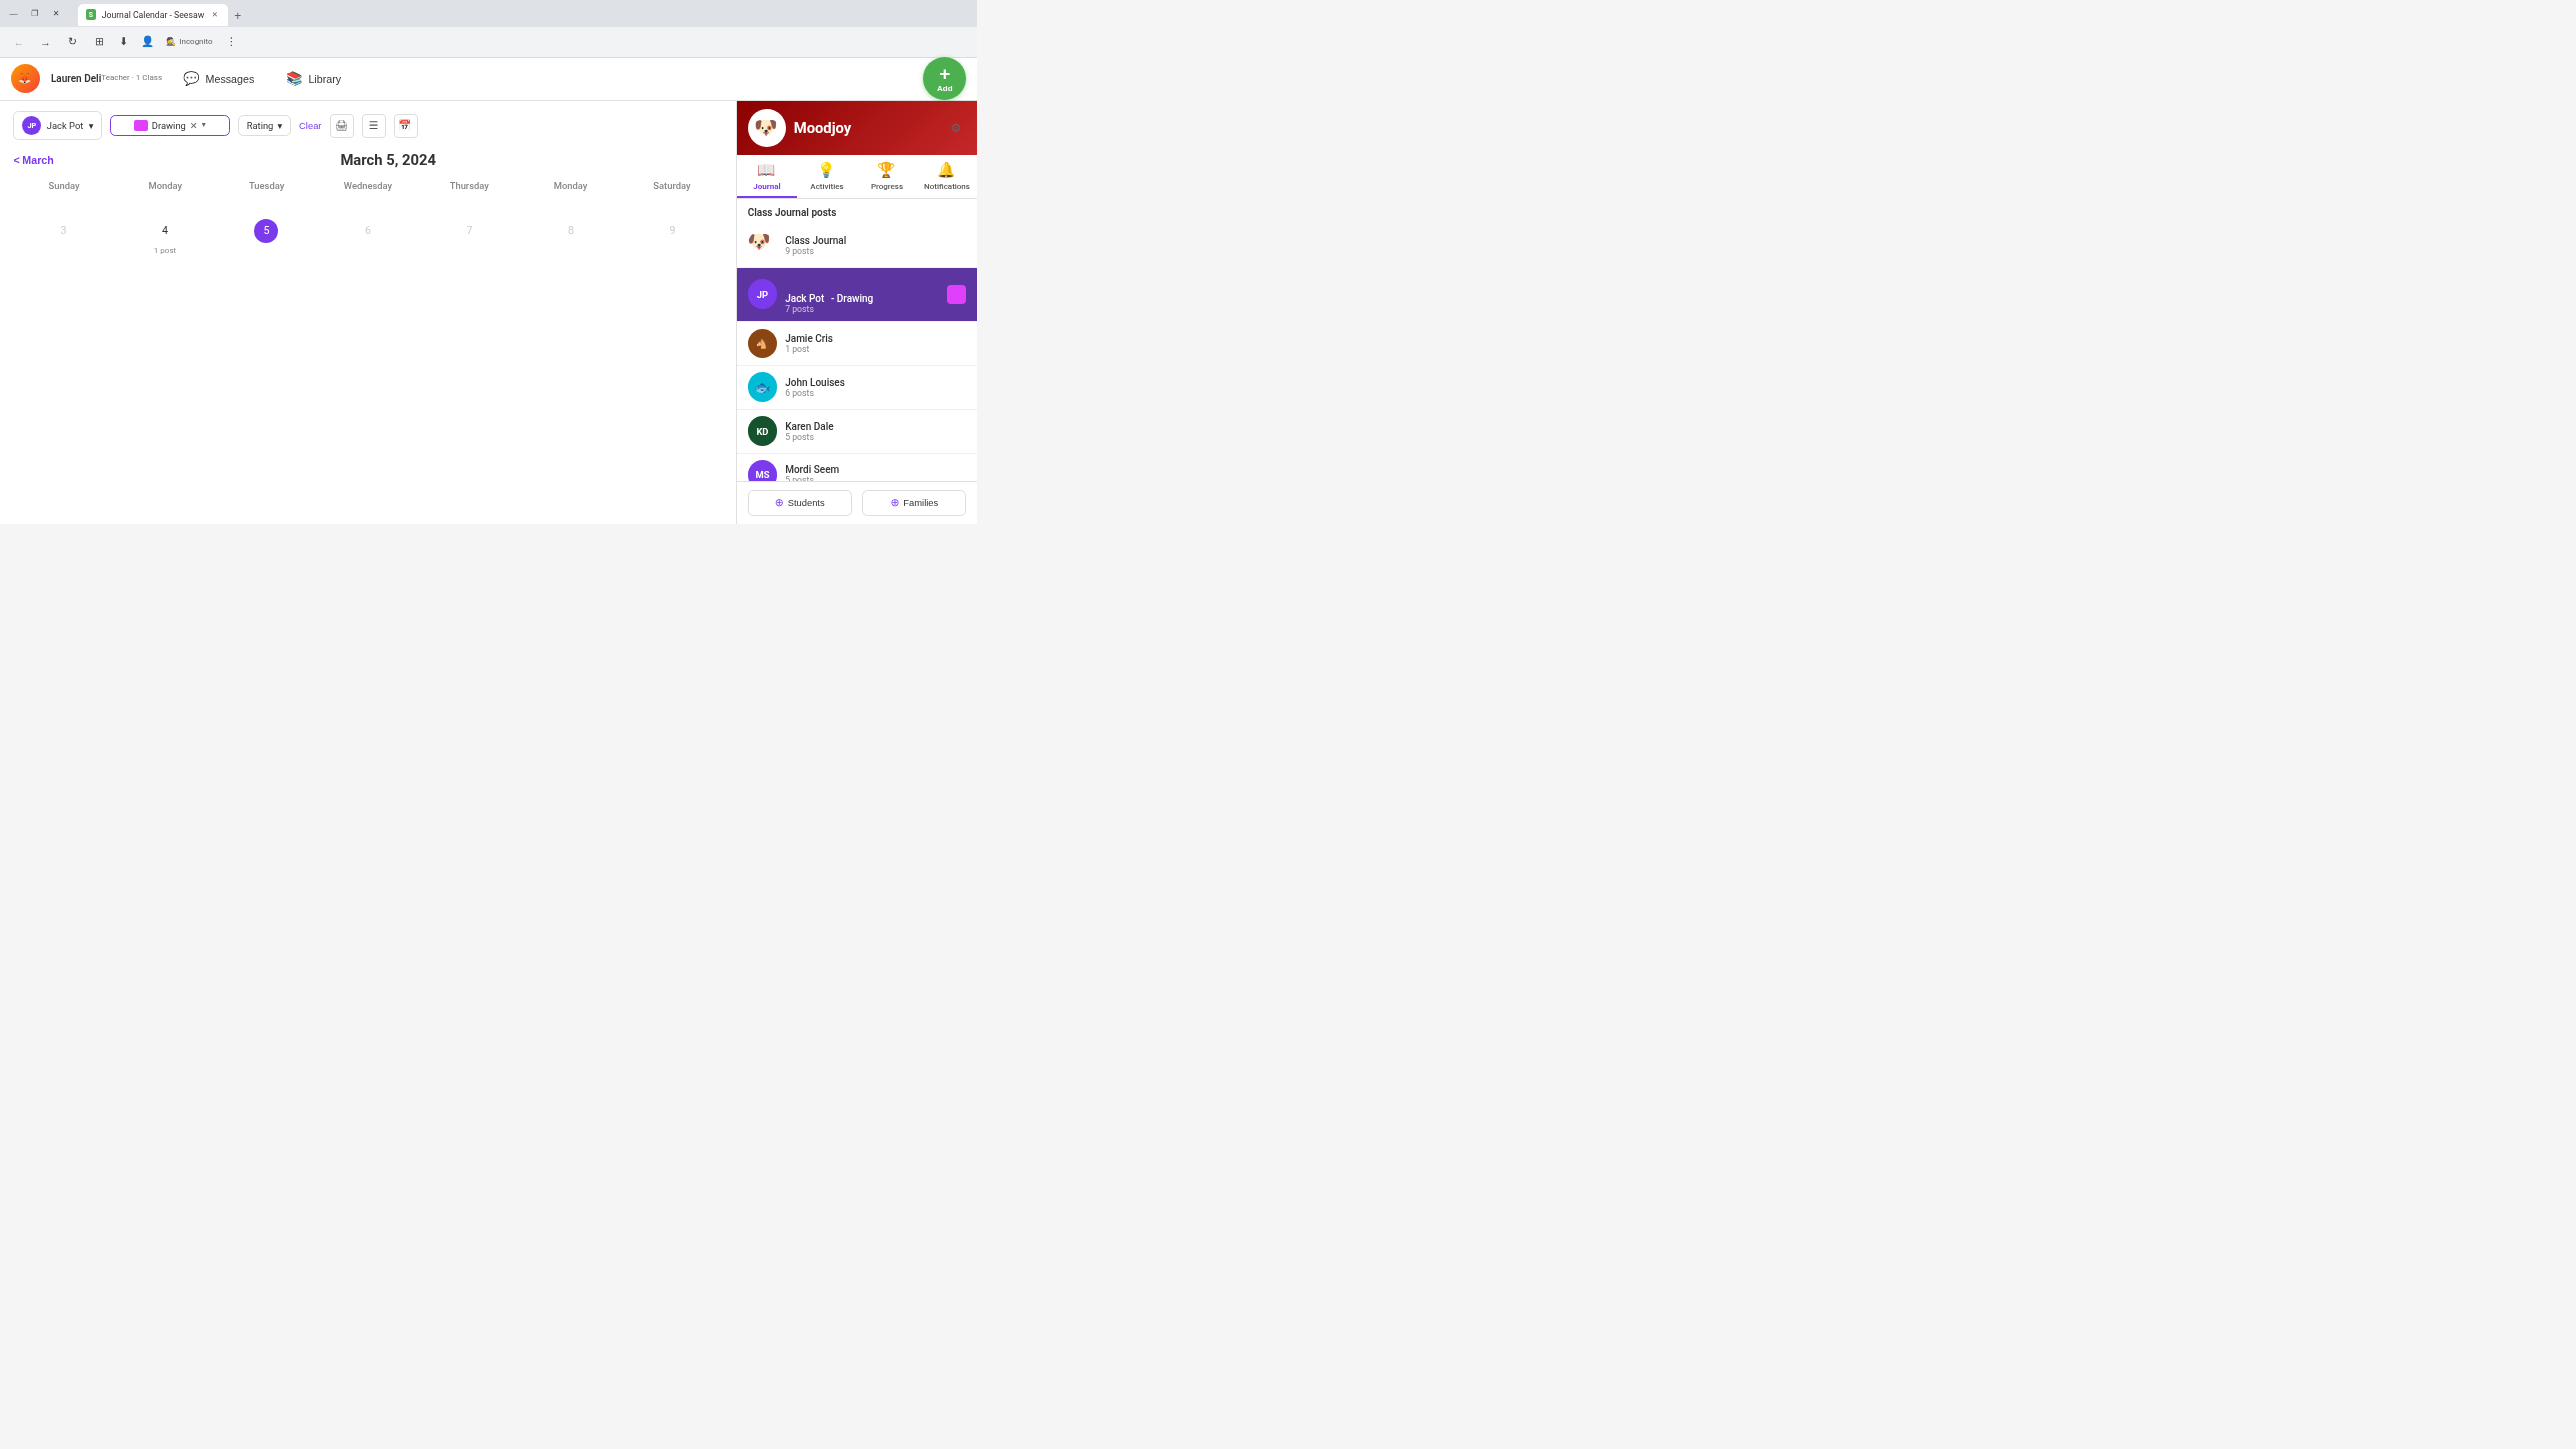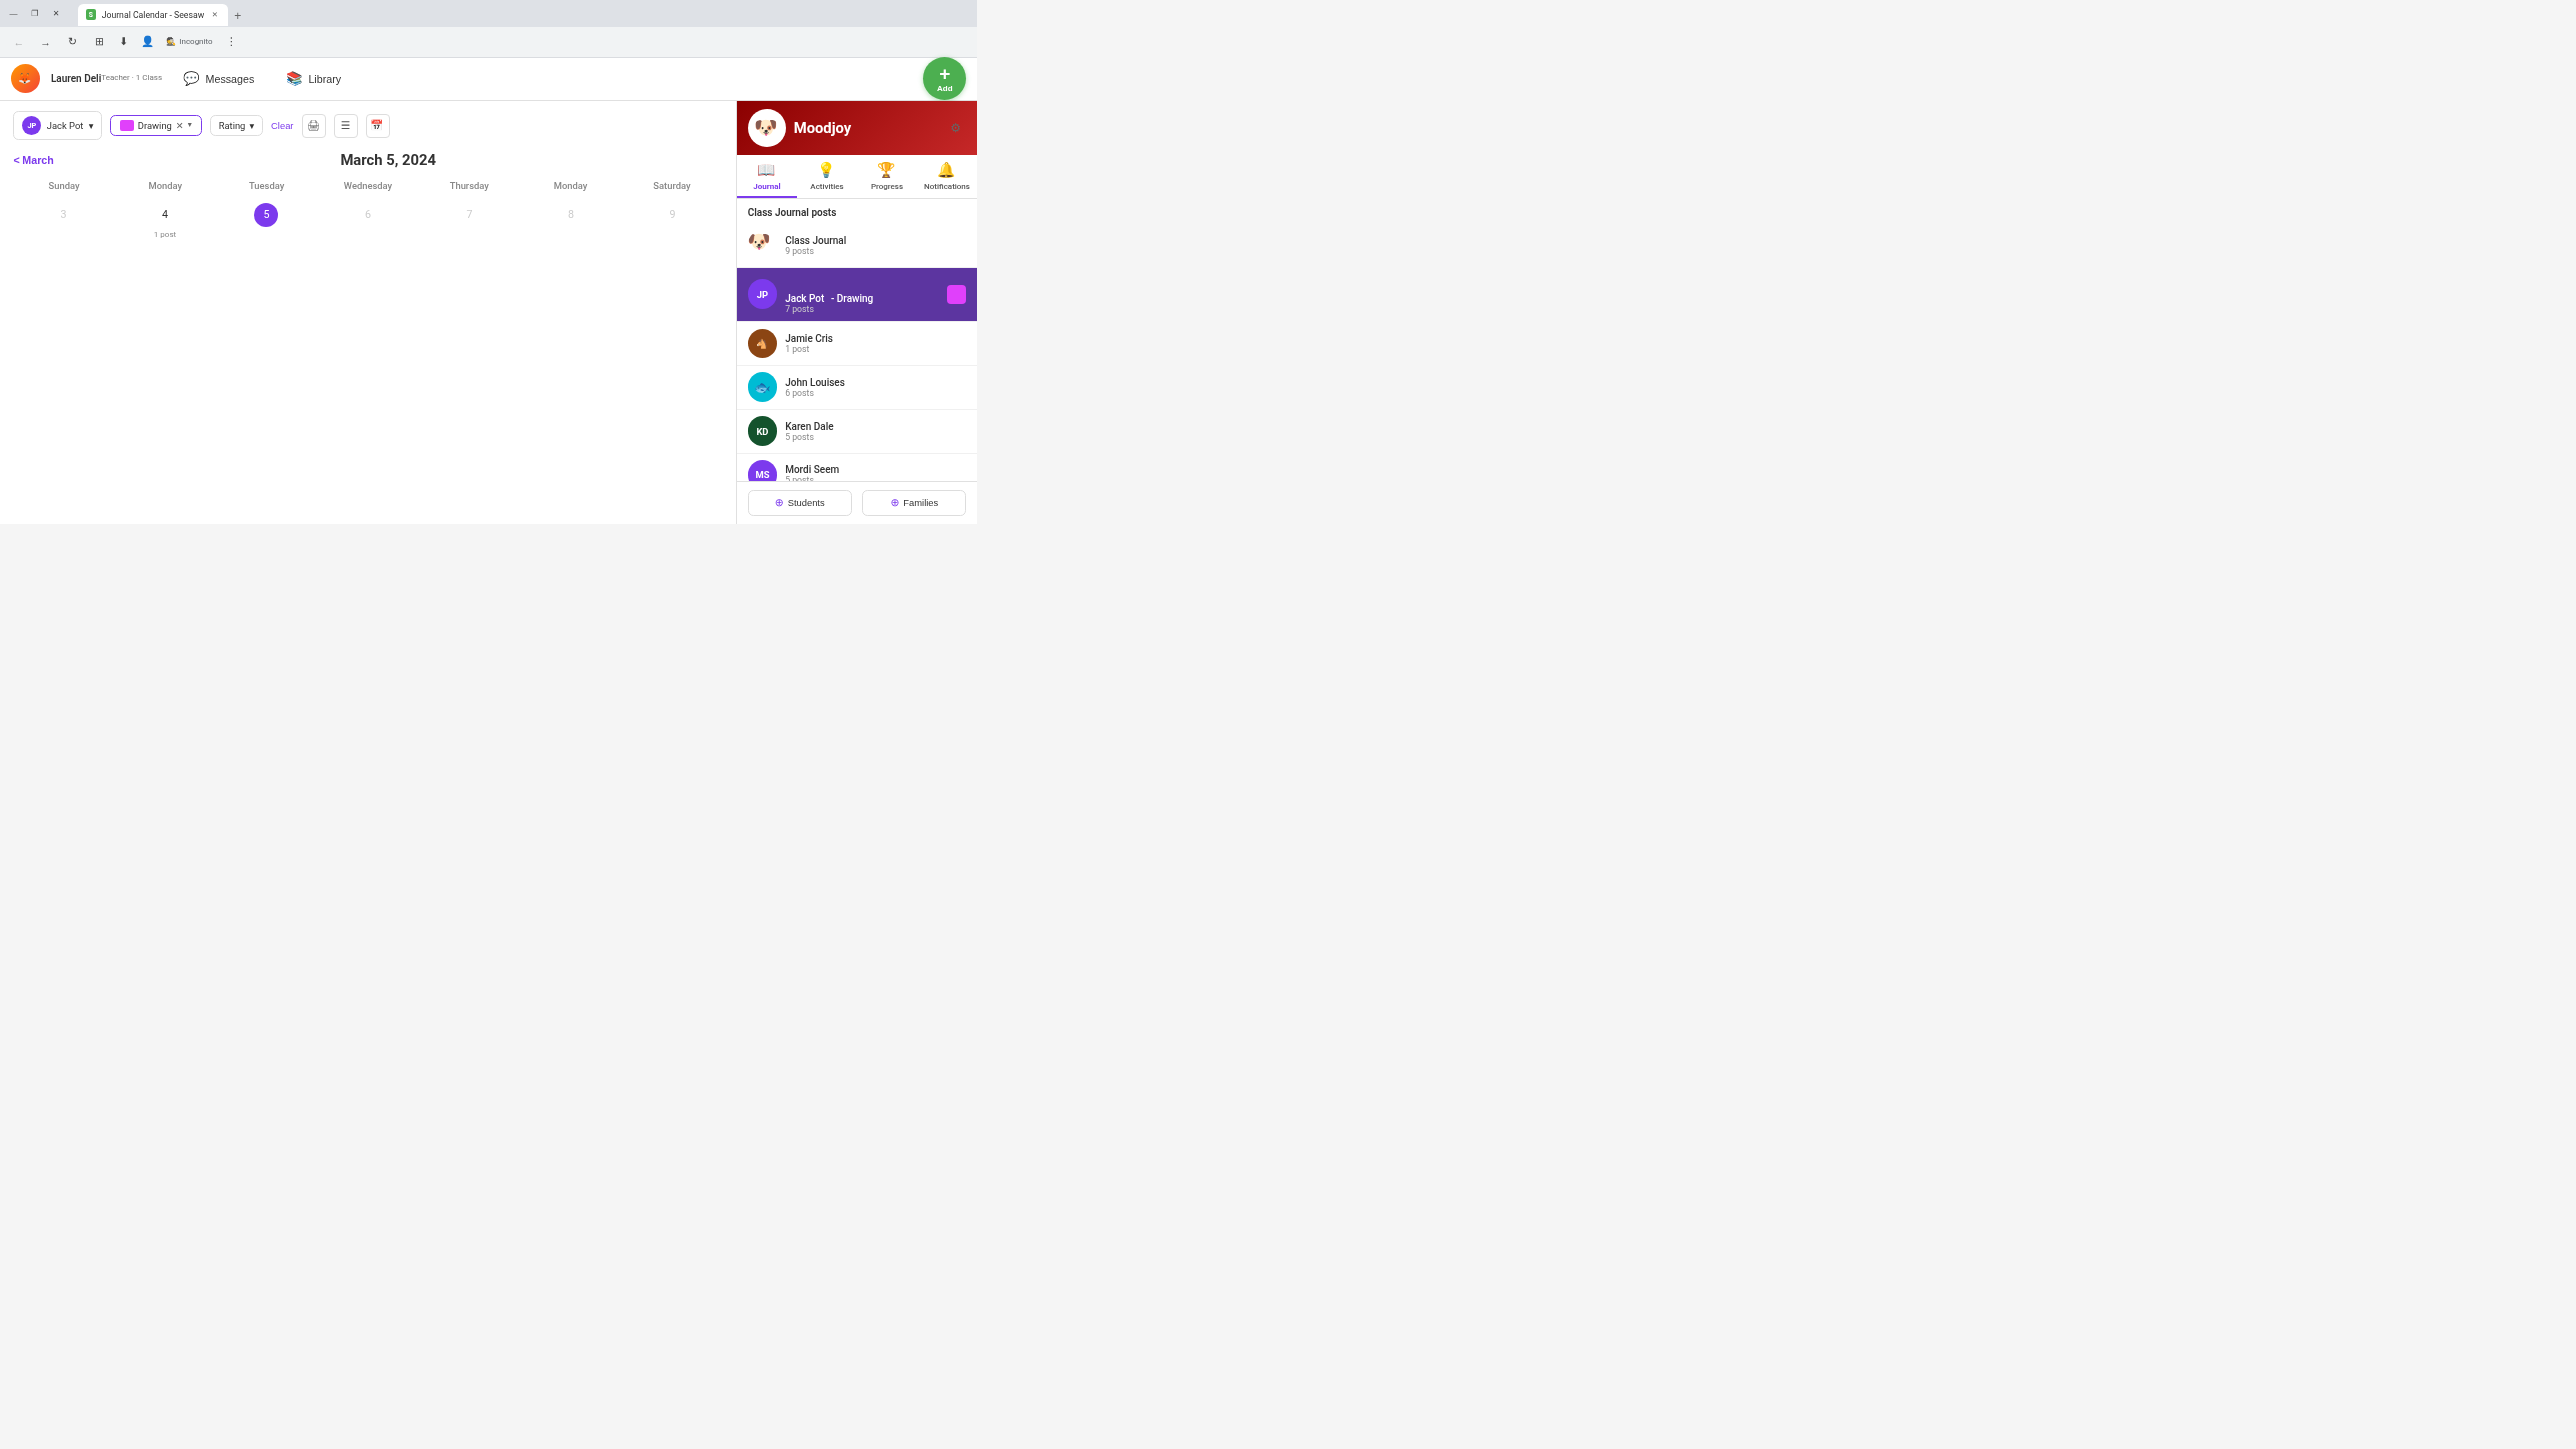--- a/index.html
+++ b/index.html
@@ -268,21 +268,21 @@
       justify-content: center;
       color: white;
       font-size: 7.4px;
       font-weight: bold;
     }
     .folder-filter {
       display: flex;
       gap: 4px;
       border: 1.3px solid #7c3aed;
       border-radius: 5.4px;
-      padding: 4px 9px;
+      padding: 4px 23px;
       cursor: pointer;
       background: white;
       font-size: 9.4px;
       color: #333;
     }
     .folder-icon {
       width: 13.4px;
       height: 10.7px;
       background: #e040fb;
       border-radius: 2px;
@@ -347,21 +347,21 @@
       font-size: 14.8px;
       font-weight: 700;
       color: #333;
       text-align: center;
       flex: 1;
     }
     .day-headers {
       display: grid;
       grid-template-columns: repeat(7, 1fr);
       text-align: center;
-      margin-bottom: 3px;
+      margin-bottom: 19px;
     }
     .day-header {
       font-size: 9.4px;
       color: #888;
       font-weight: 500;
       padding: 2.7px 0;
     }
     .calendar-grid {
       display: grid;
       grid-template-columns: repeat(7, 1fr);

